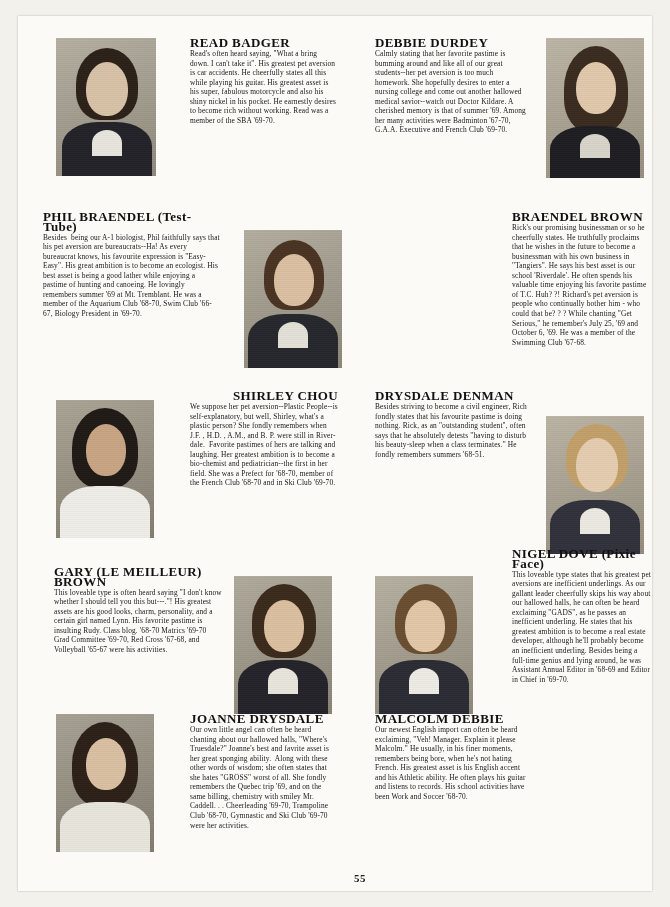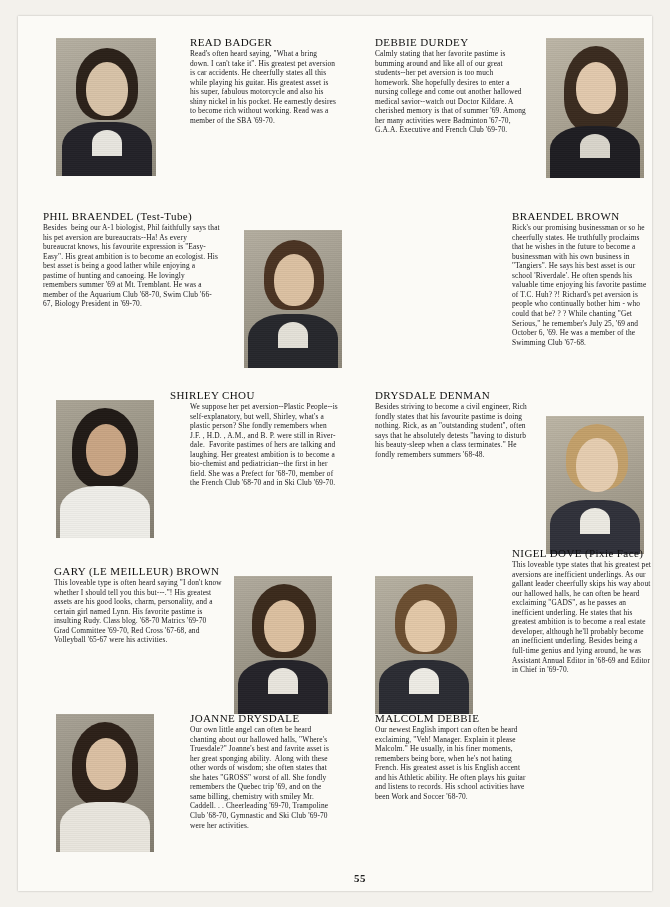--- a/index.html
+++ b/index.html
@@ -46,23 +46,23 @@
   .txtblock {
     position: absolute;
     font-size: 7.4px;
     line-height: 9.55px;
     letter-spacing: 0.15px;
     text-align: left;
     color: #16161a;
     font-family: "Liberation Serif", serif;
   }
   .name {
-    font-size: 11px;
+    font-size: 13px;
     letter-spacing: 0.4px;
-    font-weight: normal;
+    font-weight: bold;
     margin-bottom: 1.5px;
     display: block;
     color: #111;
   }
   .body-text {
     display: block;
     white-space: pre-wrap;
   }
   .pagenum {
     position: absolute;
@@ -149,36 +149,36 @@
 
     <div class="entry">
       <div class="txtblock" style="left:494px; top:196px; width:140px;">
         <span class="name">BRAENDEL BROWN</span>
         <span class="body-text">Rick's our promising businessman or so he cheerfully states. He truthfully proclaims that he wishes in the future to become a businessman with his own business in "Tangiers". He says his best asset is our school 'Riverdale'. He often spends his valuable time enjoying his favorite pastime of T.C. Huh? ?! Richard's pet aversion is people who continually bother him - who could that be? ? ? While chanting "Get Serious," he remember's July 25, '69 and October 6, '69. He was a member of the Swimming Club '67-68.</span>
       </div>
     </div>
 
     <div class="entry">
       <div class="txtblock" style="left:172px; top:375px; width:148px;">
-        <span class="name" style="text-align:left; display:block; margin-left:-20px;">SHIRLEY CHOU</span>
+        <span class="name" style="text-align:right; display:block; margin-left:-20px;">SHIRLEY CHOU</span>
         <span class="body-text">We suppose her pet aversion--Plastic People--is self-explanatory, but well, Shirley, what's a plastic person? She fondly remembers when J.F. , H.D. , A.M., and B. P. were still in River-dale.  Favorite pastimes of hers are talking and laughing. Her greatest ambition is to become a bio-chemist and pediatrician--the first in her field. She was a Prefect for '68-70, member of the French Club '68-70 and in Ski Club '69-70.</span>
       </div>
       <div class="photo" style="left:38px; top:384px; width:98px; height:138px;">
         <div class="bg" style="background:linear-gradient(160deg,#aba596 0%,#837d70 100%);"></div>
         <div class="p-hair" style="left:16px; top:8px; width:66px; height:80px; background:#201a16;"></div>
         <div class="p-head" style="left:30px; top:24px; width:40px; height:52px; background:#c9a584;"></div>
         <div class="p-body" style="left:4px; top:86px; width:90px; height:58px; background:#efeee9;"></div>
         <div class="grain"></div>
       </div>
     </div>
 
     <div class="entry">
       <div class="txtblock" style="left:357px; top:375px; width:152px;">
         <span class="name">DRYSDALE DENMAN</span>
-        <span class="body-text">Besides striving to become a civil engineer, Rich fondly states that his favourite pastime is doing nothing. Rick, as an "outstanding student", often says that he absolutely detests "having to disturb his beauty-sleep when a class terminates." He fondly remembers summers '68-48.</span>
+        <span class="body-text">Besides striving to become a civil engineer, Rich fondly states that his favourite pastime is doing nothing. Rick, as an "outstanding student", often says that he absolutely detests "having to disturb his beauty-sleep when a class terminates." He fondly remembers summers '68-51.</span>
       </div>
       <div class="photo" style="left:528px; top:400px; width:98px; height:138px;">
         <div class="bg" style="background:linear-gradient(160deg,#bcb5a5 0%,#948d7e 100%);"></div>
         <div class="p-hair" style="left:20px; top:8px; width:62px; height:66px; background:#c3a06a;"></div>
         <div class="p-head" style="left:30px; top:22px; width:42px; height:54px; background:#e6cdb0;"></div>
         <div class="p-body" style="left:4px; top:84px; width:90px; height:60px; background:#30313a;"></div>
         <div class="p-shirt" style="left:34px; top:92px; width:30px; height:26px; background:#eceae2;"></div>
         <div class="grain"></div>
       </div>
     </div>

